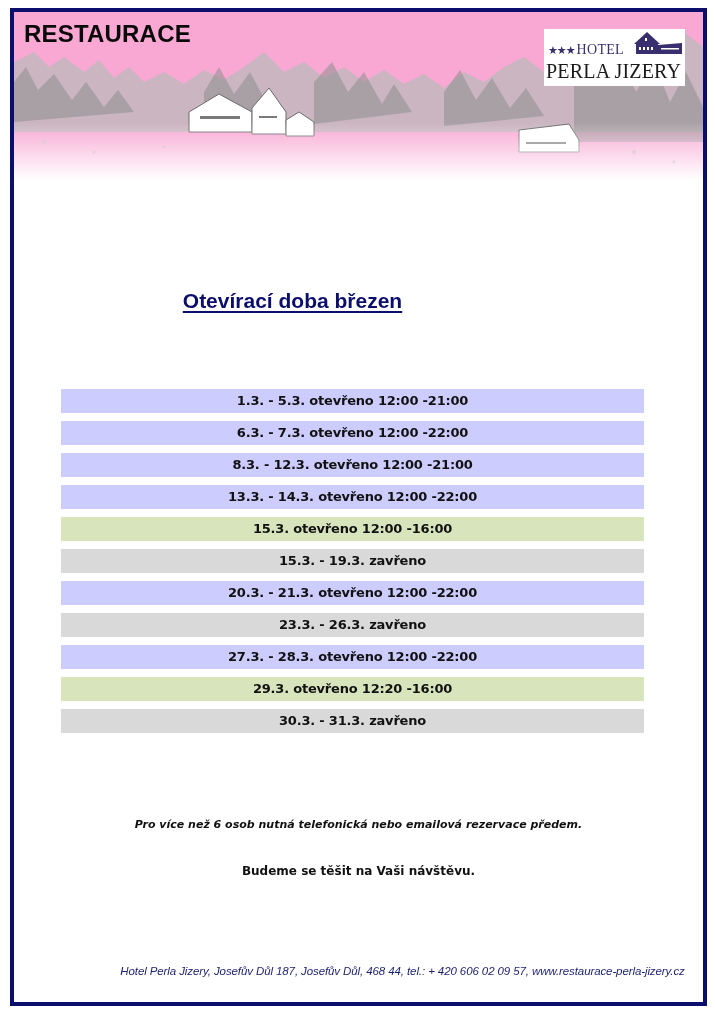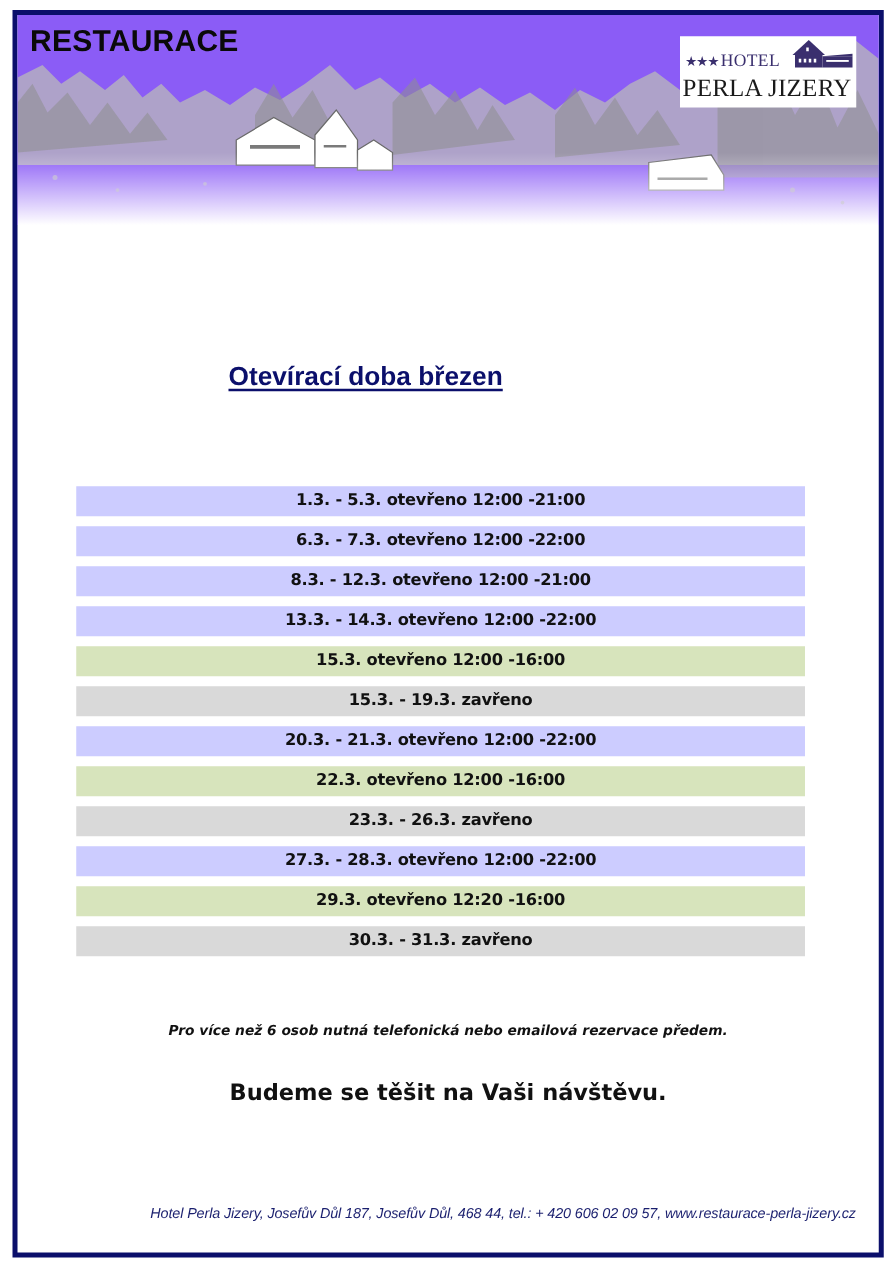--- a/index.html
+++ b/index.html
@@ -24,21 +24,21 @@
       background: #ffffff;
     }
     
     .banner {
       position: absolute;
       left: 0;
       top: 0;
       width: 689px;
       height: 168px;
       overflow: hidden;
-      background: #8b5cf6;
+      background: #f9a8d4;
     }
     .banner svg { position: absolute; left: 0; top: 0; }
     .section-title {
       position: absolute;
       left: 10px;
       top: 8px;
       font-family: "Liberation Sans", sans-serif;
       font-weight: bold;
       font-size: 24px;
       color: #0a0a0a;
@@ -128,21 +128,21 @@
       color: #111111;
     }
     .note-reservation {
       top: 806px;
       font-size: 11px;
       font-weight: bold;
       font-style: italic;
     }
     .note-welcome {
       top: 852px;
-      font-size: 18px;
+      font-size: 12px;
       font-weight: bold;
       text-align: center;
     }
     .note-change {
       top: 898px;
       font-size: 10.5px;
       font-style: italic;
     }
     .footer {
       position: absolute;
@@ -235,21 +235,20 @@
   </h2>
 
   <ul class="schedule">
     <li class="open">1.3. - 5.3.  otevřeno 12:00 -21:00</li>
     <li class="open">6.3. - 7.3. otevřeno 12:00 -22:00</li>
     <li class="open">8.3. - 12.3.  otevřeno 12:00 -21:00</li>
     <li class="open">13.3. - 14.3. otevřeno 12:00 -22:00</li>
     <li class="short">15.3. otevřeno 12:00 -16:00</li>
     <li class="closed">15.3. - 19.3. zavřeno</li>
     <li class="open">20.3. - 21.3. otevřeno 12:00 -22:00</li>
-    <li class="short">22.3. otevřeno 12:00 -16:00</li>
     <li class="closed">23.3. - 26.3. zavřeno</li>
     <li class="open">27.3. - 28.3. otevřeno 12:00 -22:00</li>
     <li class="short">29.3. otevřeno 12:20 -16:00</li>
     <li class="closed">30.3. - 31.3. zavřeno</li>
   </ul>
 
   <p class="note note-reservation">Pro více než 6 osob nutná telefonická nebo emailová rezervace předem.</p>
   <p class="note note-welcome">Budeme se těšit na Vaši návštěvu.</p>
 
   <p class="footer">Hotel Perla Jizery, Josefův Důl 187, Josefův Důl, 468 44, tel.: + 420 606 02 09 57, www.restaurace-perla-jizery.cz</p>

